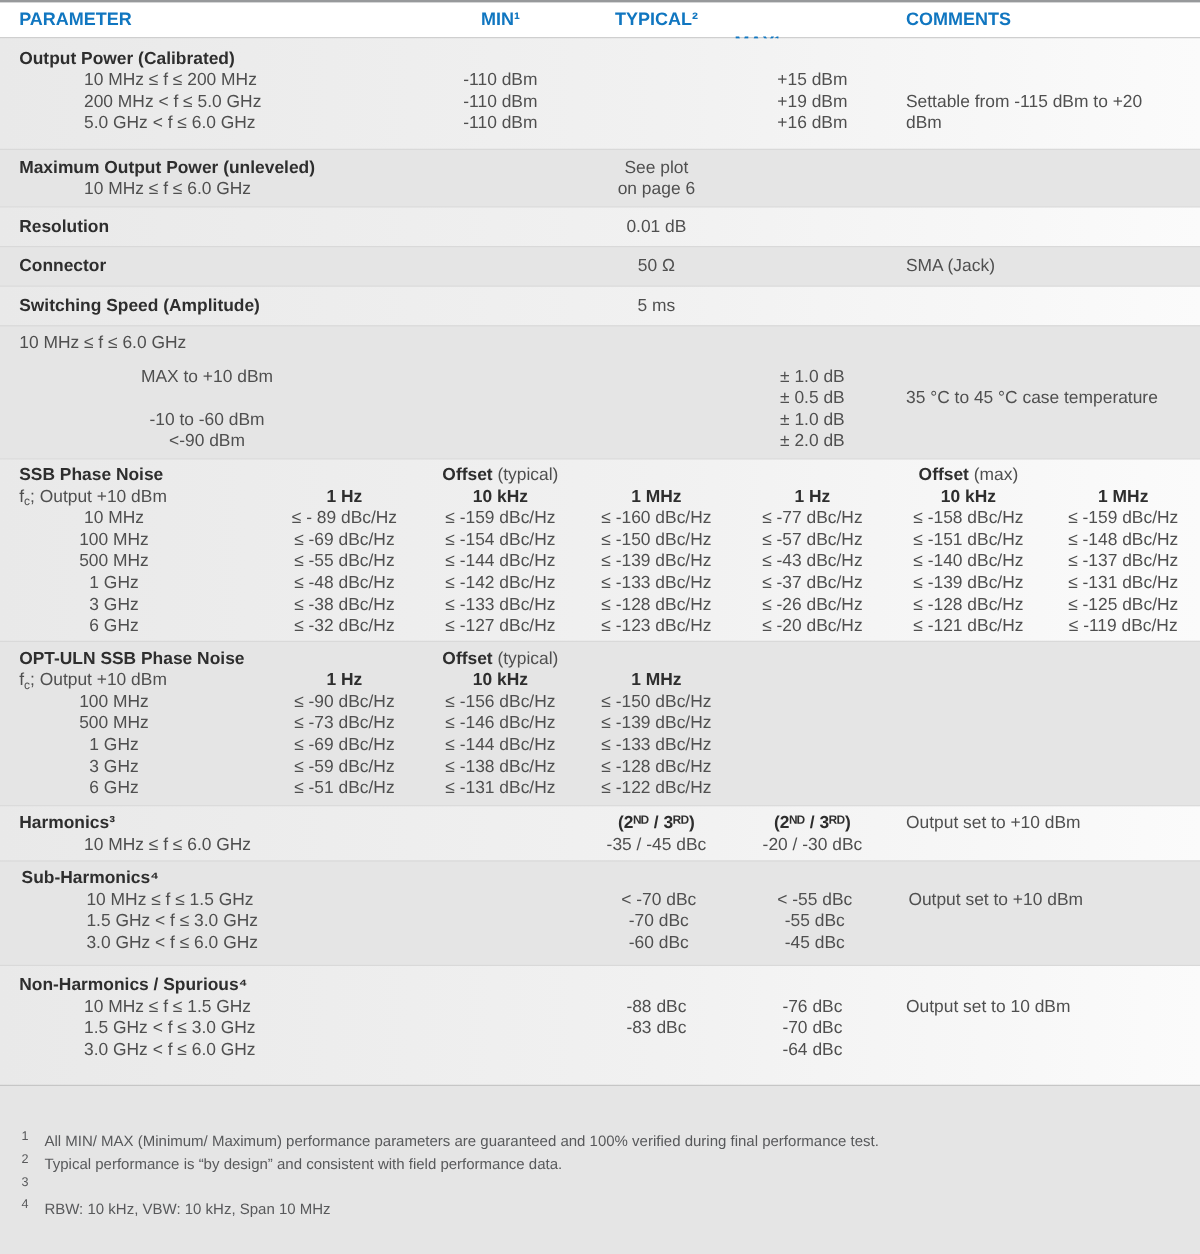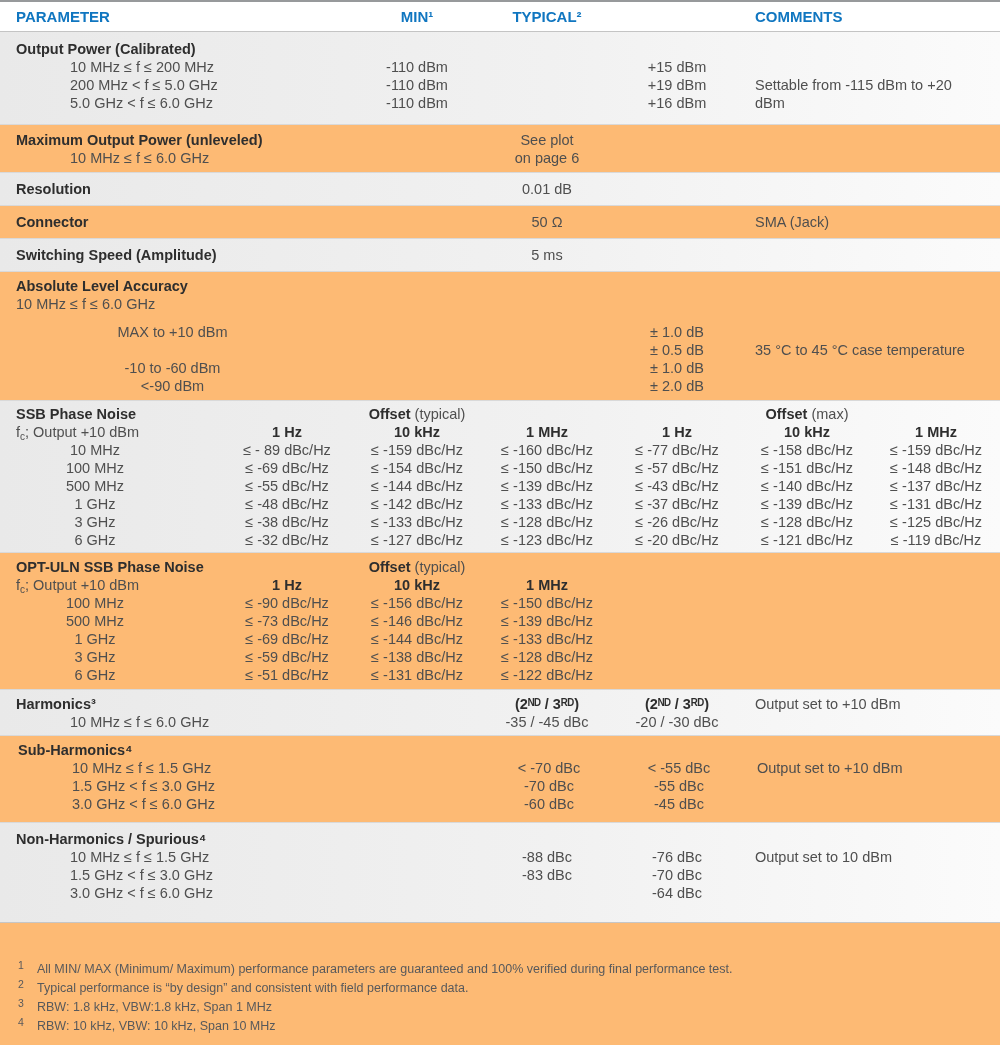--- a/index.html
+++ b/index.html
@@ -1,17 +1,17 @@
 <!DOCTYPE html>
 <html><head>
 <meta charset="utf-8">
 <style>
   html,body{margin:0;padding:0;background:#ffffff;}
   body{font-family:"Liberation Sans","DejaVu Sans",sans-serif;color:#4f4f4f;}
-  .sheet{position:relative;width:1000px;height:1045px;background:#fdba74;overflow:hidden;}
+  .sheet{position:relative;width:1000px;height:1045px;background:#e5e5e5;overflow:hidden;}
 
   
   .thead{position:relative;height:29px;border-top:2px solid #97999b;border-bottom:1px solid #c4c4c4;background:#ffffff;}
   .thead .hcell{position:absolute;top:0;line-height:29px;font-size:15px;font-weight:700;color:#1076c0;white-space:nowrap;}
   .hp{left:16px;}
   .h2{left:352px;width:130px;text-align:center;}
   .h3{left:482px;width:130px;text-align:center;}
   .h4{left:612px;width:130px;text-align:left;margin-top:20px;}
   .hc{left:755px;}
 
@@ -116,23 +116,20 @@
 
   <div class="sec gray s5">
     <div class="r">
       <span class="cell cp">Switching Speed (Amplitude)</span>
       <span class="cell c3">5 ms</span>
     </div>
   </div>
 
   <div class="sec s6">
     <div class="r">
-        <span class="cell cp">Absolute Level Accuracy</span>
-      </div>
-    <div class="r">
         <span class="cell cpn">10 MHz ≤ f ≤ 6.0 GHz</span>
       </div>
     <div class="spacer10"></div>
     <div class="r">
       <span class="cell cpr">MAX to +10 dBm</span>
       <span class="cell c4">± 1.0 dB</span>
     </div>
     <div class="r">
       <span class="cell c4">± 0.5 dB</span>
       <span class="cell cc">35 °C to 45 °C case temperature</span>
@@ -322,21 +319,20 @@
     <div class="fn">
       <span class="fn-num">1</span>
       <span class="fn-text">All MIN/ MAX (Minimum/ Maximum) performance parameters are guaranteed and 100% verified during final performance test.</span>
     </div>
     <div class="fn">
       <span class="fn-num">2</span>
       <span class="fn-text">Typical performance is “by design” and consistent with field performance data.</span>
     </div>
     <div class="fn">
       <span class="fn-num">3</span>
-      <span class="fn-text">RBW: 1.8 kHz, VBW:1.8 kHz, Span 1 MHz</span>
     </div>
     <div class="fn">
       <span class="fn-num">4</span>
       <span class="fn-text">RBW: 10 kHz, VBW: 10 kHz, Span 10 MHz</span>
     </div>
   </div>
 
 </div>
 
 </body></html>

